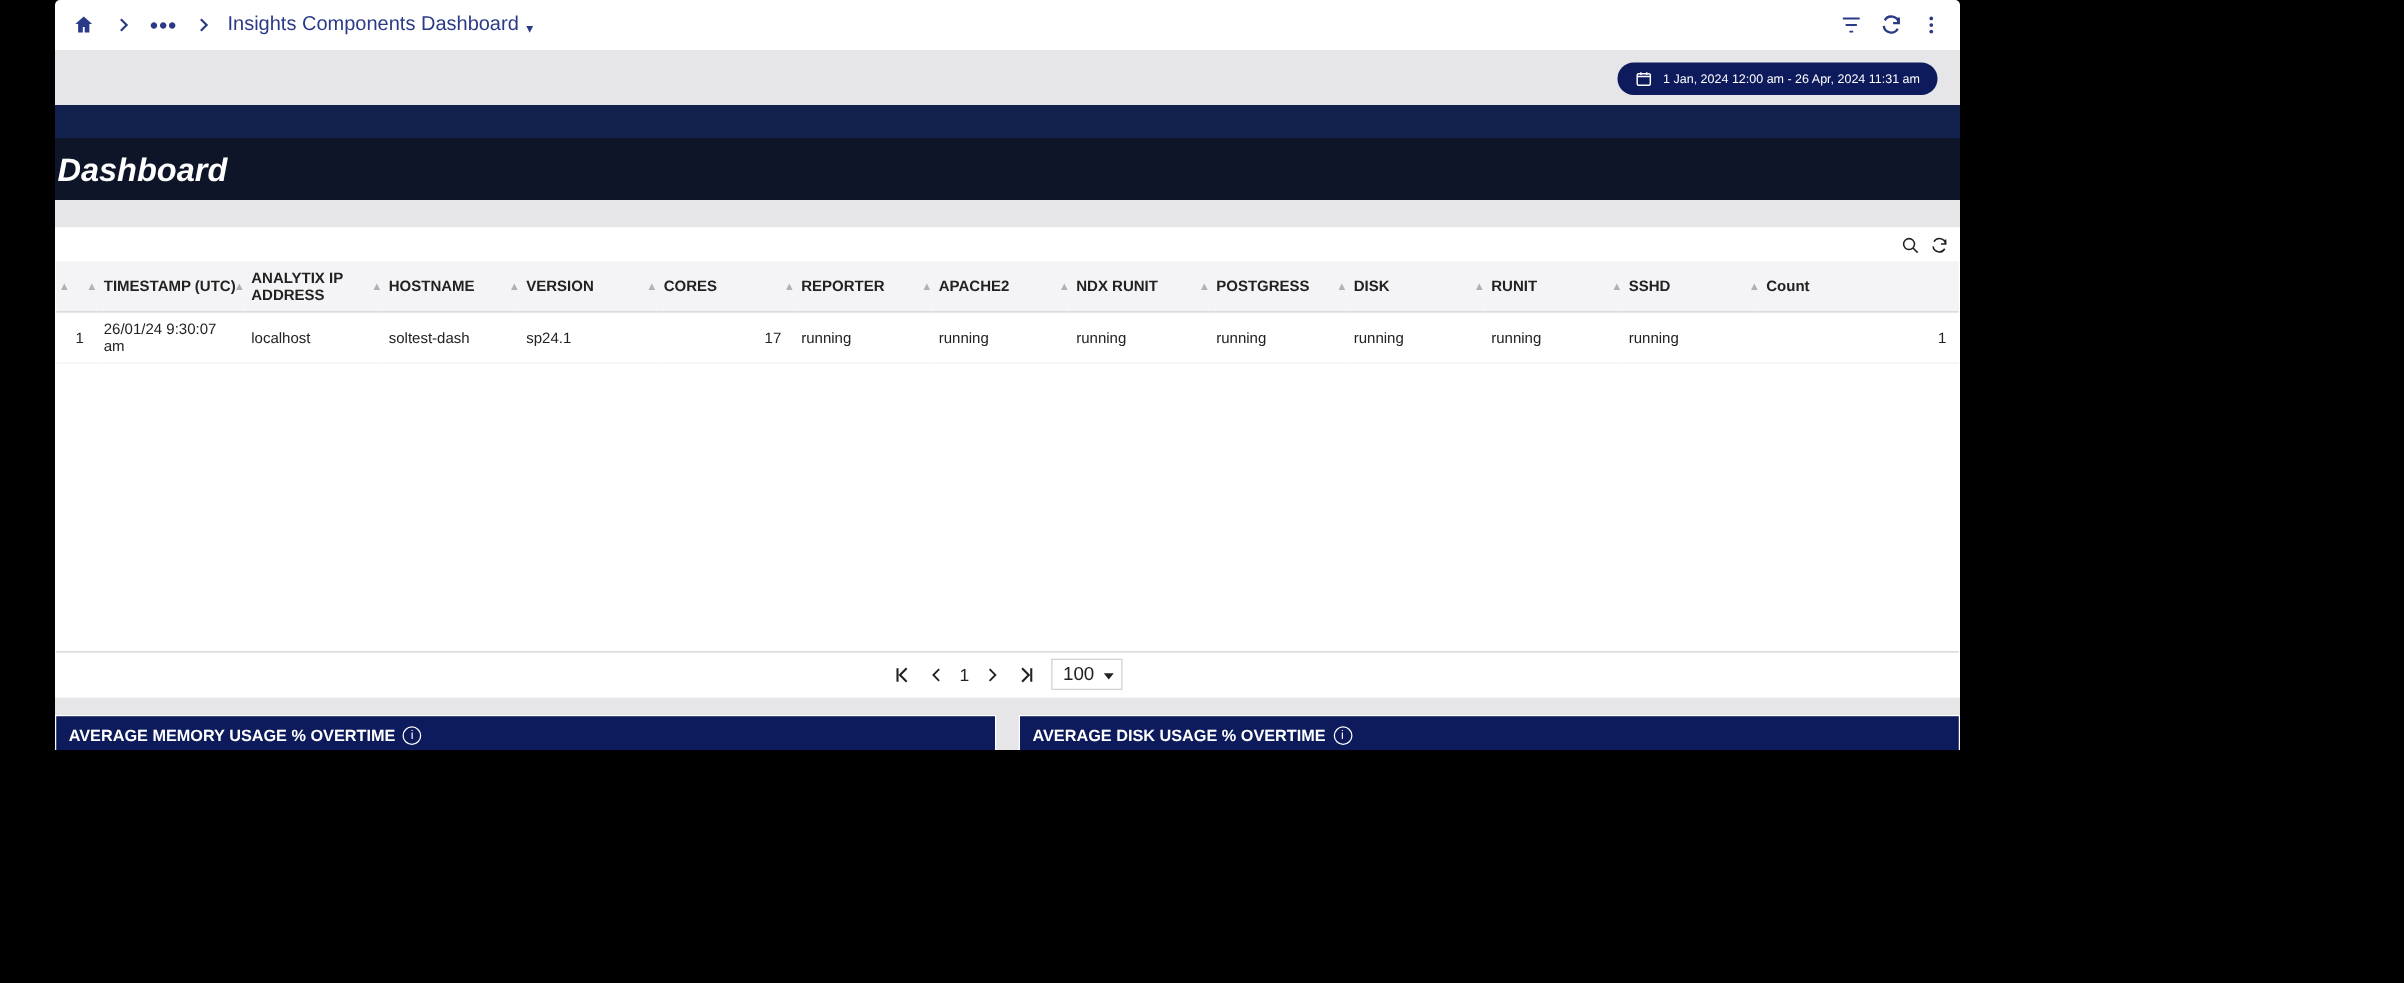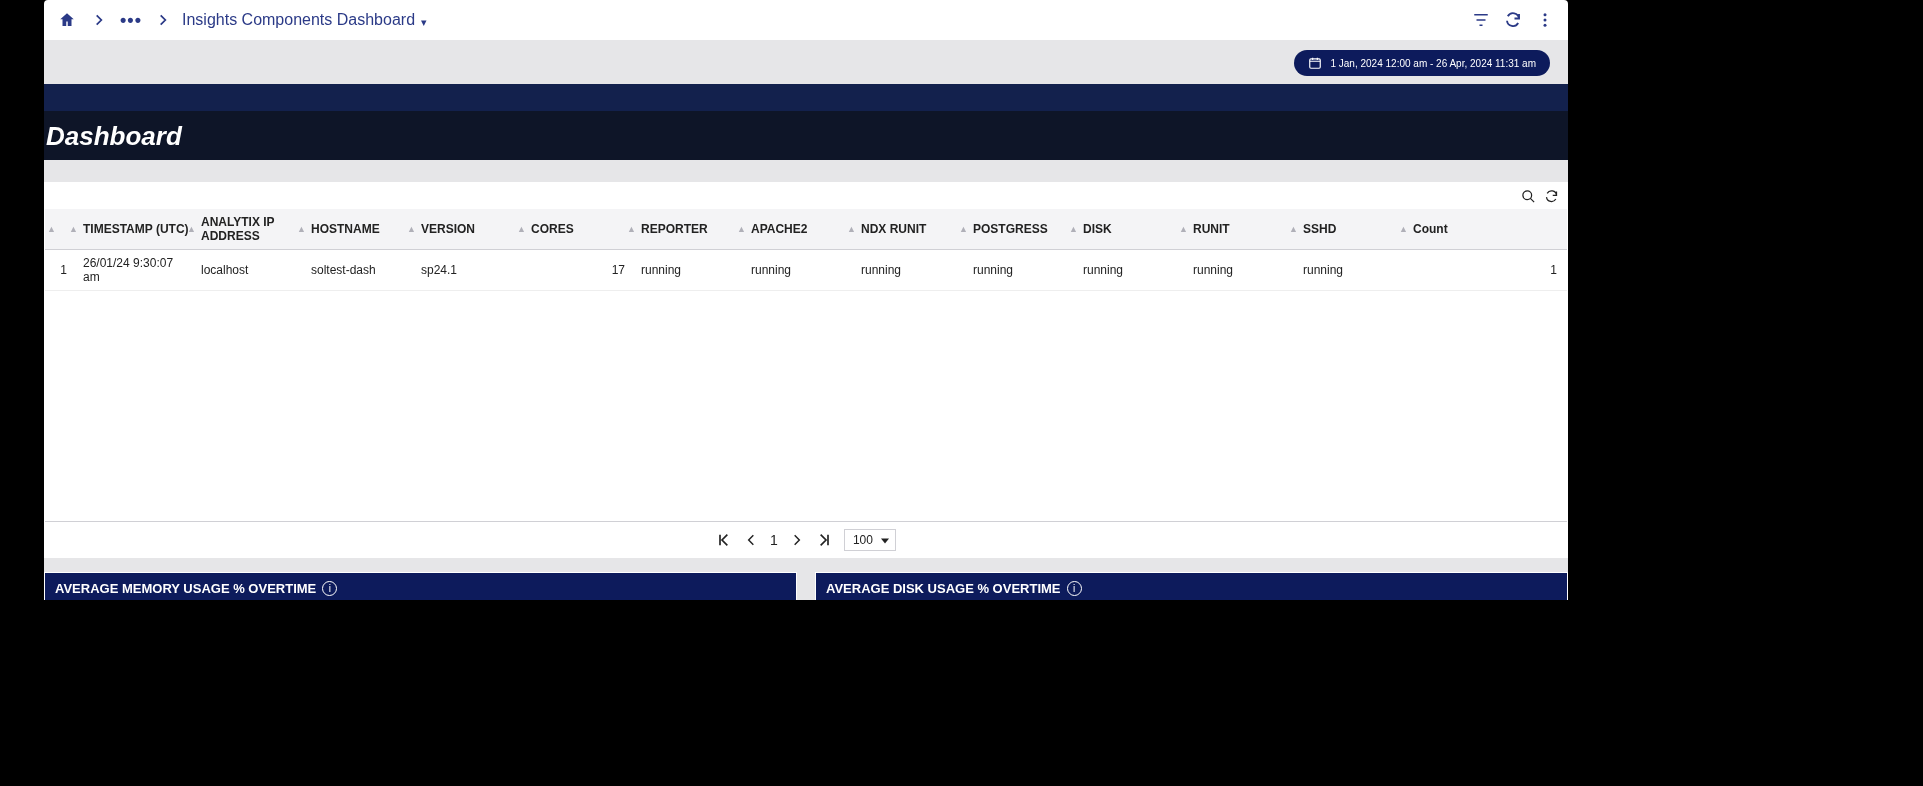--- a/index.html
+++ b/index.html
@@ -156,21 +156,21 @@
   display: flex; align-items: center; justify-content: center;
   gap: 12px;
   font-size: 14px;
   color: #222;
   background: #fff;
 }
 .pagination .pg-btn { cursor: pointer; display:inline-flex; }
 .pagesize-select {
   border: 1px solid var(--border);
   padding: 3px 22px 3px 8px;
-  font-size: 12px;
+  font-size: 15px;
   background: #fff;
   position: relative;
   cursor: pointer;
 }
 .pagesize-select::after {
   content: ""; position: absolute; right: 6px; top: 50%;
   transform: translateY(-30%);
   border-left: 4px solid transparent;
   border-right: 4px solid transparent;
   border-top: 5px solid #222;

